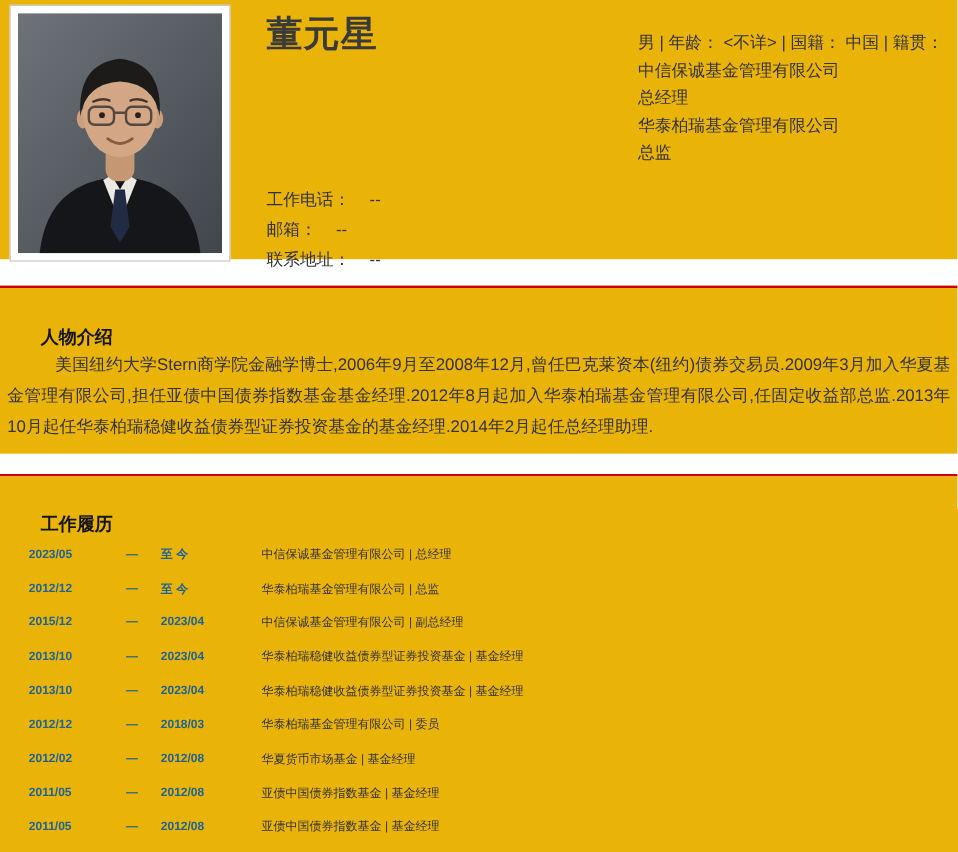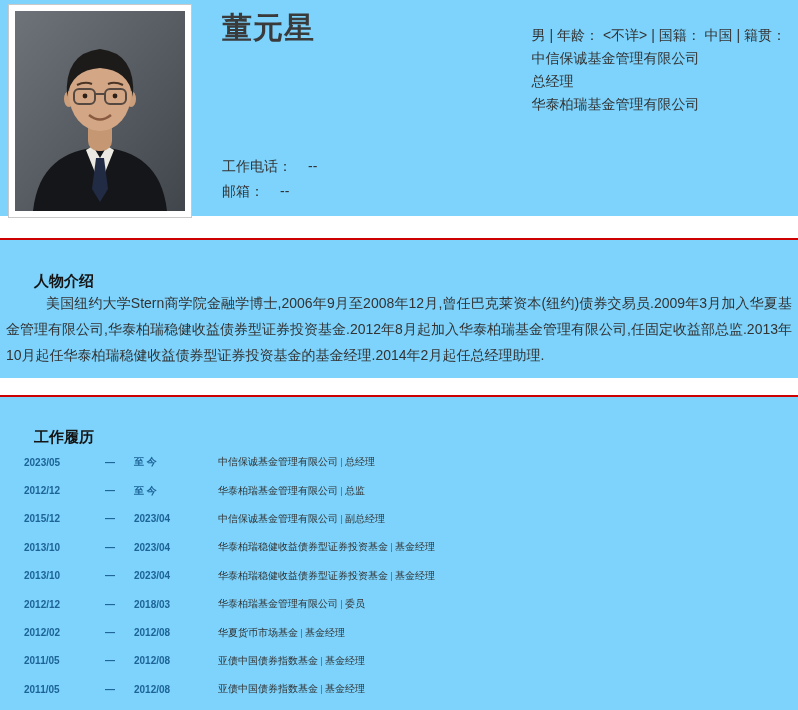--- a/index.html
+++ b/index.html
@@ -2,21 +2,21 @@
 <html><head>
 <meta charset="utf-8">
 <style>
   html,body{margin:0;padding:0;}
   body{
     width:798px;height:710px;position:relative;overflow:hidden;
     background:#ffffff;color:#333;
     font-family:"Liberation Sans","DejaVu Sans",sans-serif;
     font-size:14px;
   }
-  .sec{position:absolute;left:0;right:0;background:#7dd3fc;}
+  .sec{position:absolute;left:0;right:0;background:#eab308;}
   .sec-profile{top:0;height:216px;}
   .divider{position:absolute;left:0;right:0;height:2px;background:#cc0000;}
   .divider-1{top:238px;}
   .divider-2{top:395px;}
   .sec-intro{top:240px;height:138px;}
   .sec-career{top:397px;height:313px;}
 
   .photo-frame{
     position:absolute;left:8px;top:4px;width:170px;height:200px;
     background:#fff;border:1px solid #c9c9c9;padding:6px;
@@ -48,21 +48,21 @@
     position:absolute;left:6px;right:6px;top:50px;margin:0;
     font-size:14px;line-height:26px;color:#333;text-indent:40px;
     text-align:justify;
   }
 
   .career-rows{position:absolute;left:0;right:0;top:51px;}
   .crow{display:flex;align-items:center;height:28.4px;font-size:10px;}
   .c-from{margin-left:24px;width:64px;font-weight:bold;color:#1d6396;}
   .c-dash{width:44px;text-align:center;font-weight:bold;color:#1d6396;}
   .c-to{width:76px;margin-left:2px;font-weight:bold;color:#1d6396;}
-  .c-desc{margin-left:8px;color:#333;font-family:Liberation Serif, serif;}
+  .c-desc{margin-left:8px;color:#333;}
 </style>
 </head>
 <body>
 
 <div class="sec sec-profile">
   <div class="photo-frame">
     <svg viewBox="0 0 170 200">
       <defs>
         <linearGradient id="pbg" x1="0" y1="0" x2="1" y2="1">
           <stop offset="0" stop-color="#6d7379"></stop>
@@ -90,34 +90,36 @@
   </div>
 
   <h1 class="person-name">董元星</h1>
 
   <div class="meta-block">
     <div>男 | 年龄： &lt;不详&gt; | 国籍： 中国 | 籍贯：</div>
     <div>
         <div class="pos-company">中信保诚基金管理有限公司</div>
         <div class="pos-title">总经理</div>
         <div class="pos-company">华泰柏瑞基金管理有限公司</div>
+        <div class="pos-title">总监</div>
       </div>
   </div>
 
   <div class="contact-list">
       <div class="contact-row"><span class="c-label">工作电话：</span><span class="c-val">--</span></div>
       <div class="contact-row"><span class="c-label">邮箱：</span><span class="c-val">--</span></div>
+      <div class="contact-row"><span class="c-label">联系地址：</span><span class="c-val">--</span></div>
     </div>
 </div>
 
 <div class="divider divider-1"></div>
 
 <div class="sec sec-intro">
   <h2 class="sec-title">人物介绍</h2>
-  <p class="bio-text">美国纽约大学Stern商学院金融学博士,2006年9月至2008年12月,曾任巴克莱资本(纽约)债券交易员.2009年3月加入华夏基金管理有限公司,华泰柏瑞稳健收益债券型证券投资基金.2012年8月起加入华泰柏瑞基金管理有限公司,任固定收益部总监.2013年10月起任华泰柏瑞稳健收益债券型证券投资基金的基金经理.2014年2月起任总经理助理.</p>
+  <p class="bio-text">美国纽约大学Stern商学院金融学博士,2006年9月至2008年12月,曾任巴克莱资本(纽约)债券交易员.2009年3月加入华夏基金管理有限公司,担任亚债中国债券指数基金基金经理.2012年8月起加入华泰柏瑞基金管理有限公司,任固定收益部总监.2013年10月起任华泰柏瑞稳健收益债券型证券投资基金的基金经理.2014年2月起任总经理助理.</p>
 </div>
 
 <div class="divider divider-2"></div>
 
 <div class="sec sec-career">
   <h2 class="sec-title">工作履历</h2>
   <div class="career-rows">
       <div class="crow">
         <span class="c-from">2023/05</span>
         <span class="c-dash">—</span>

